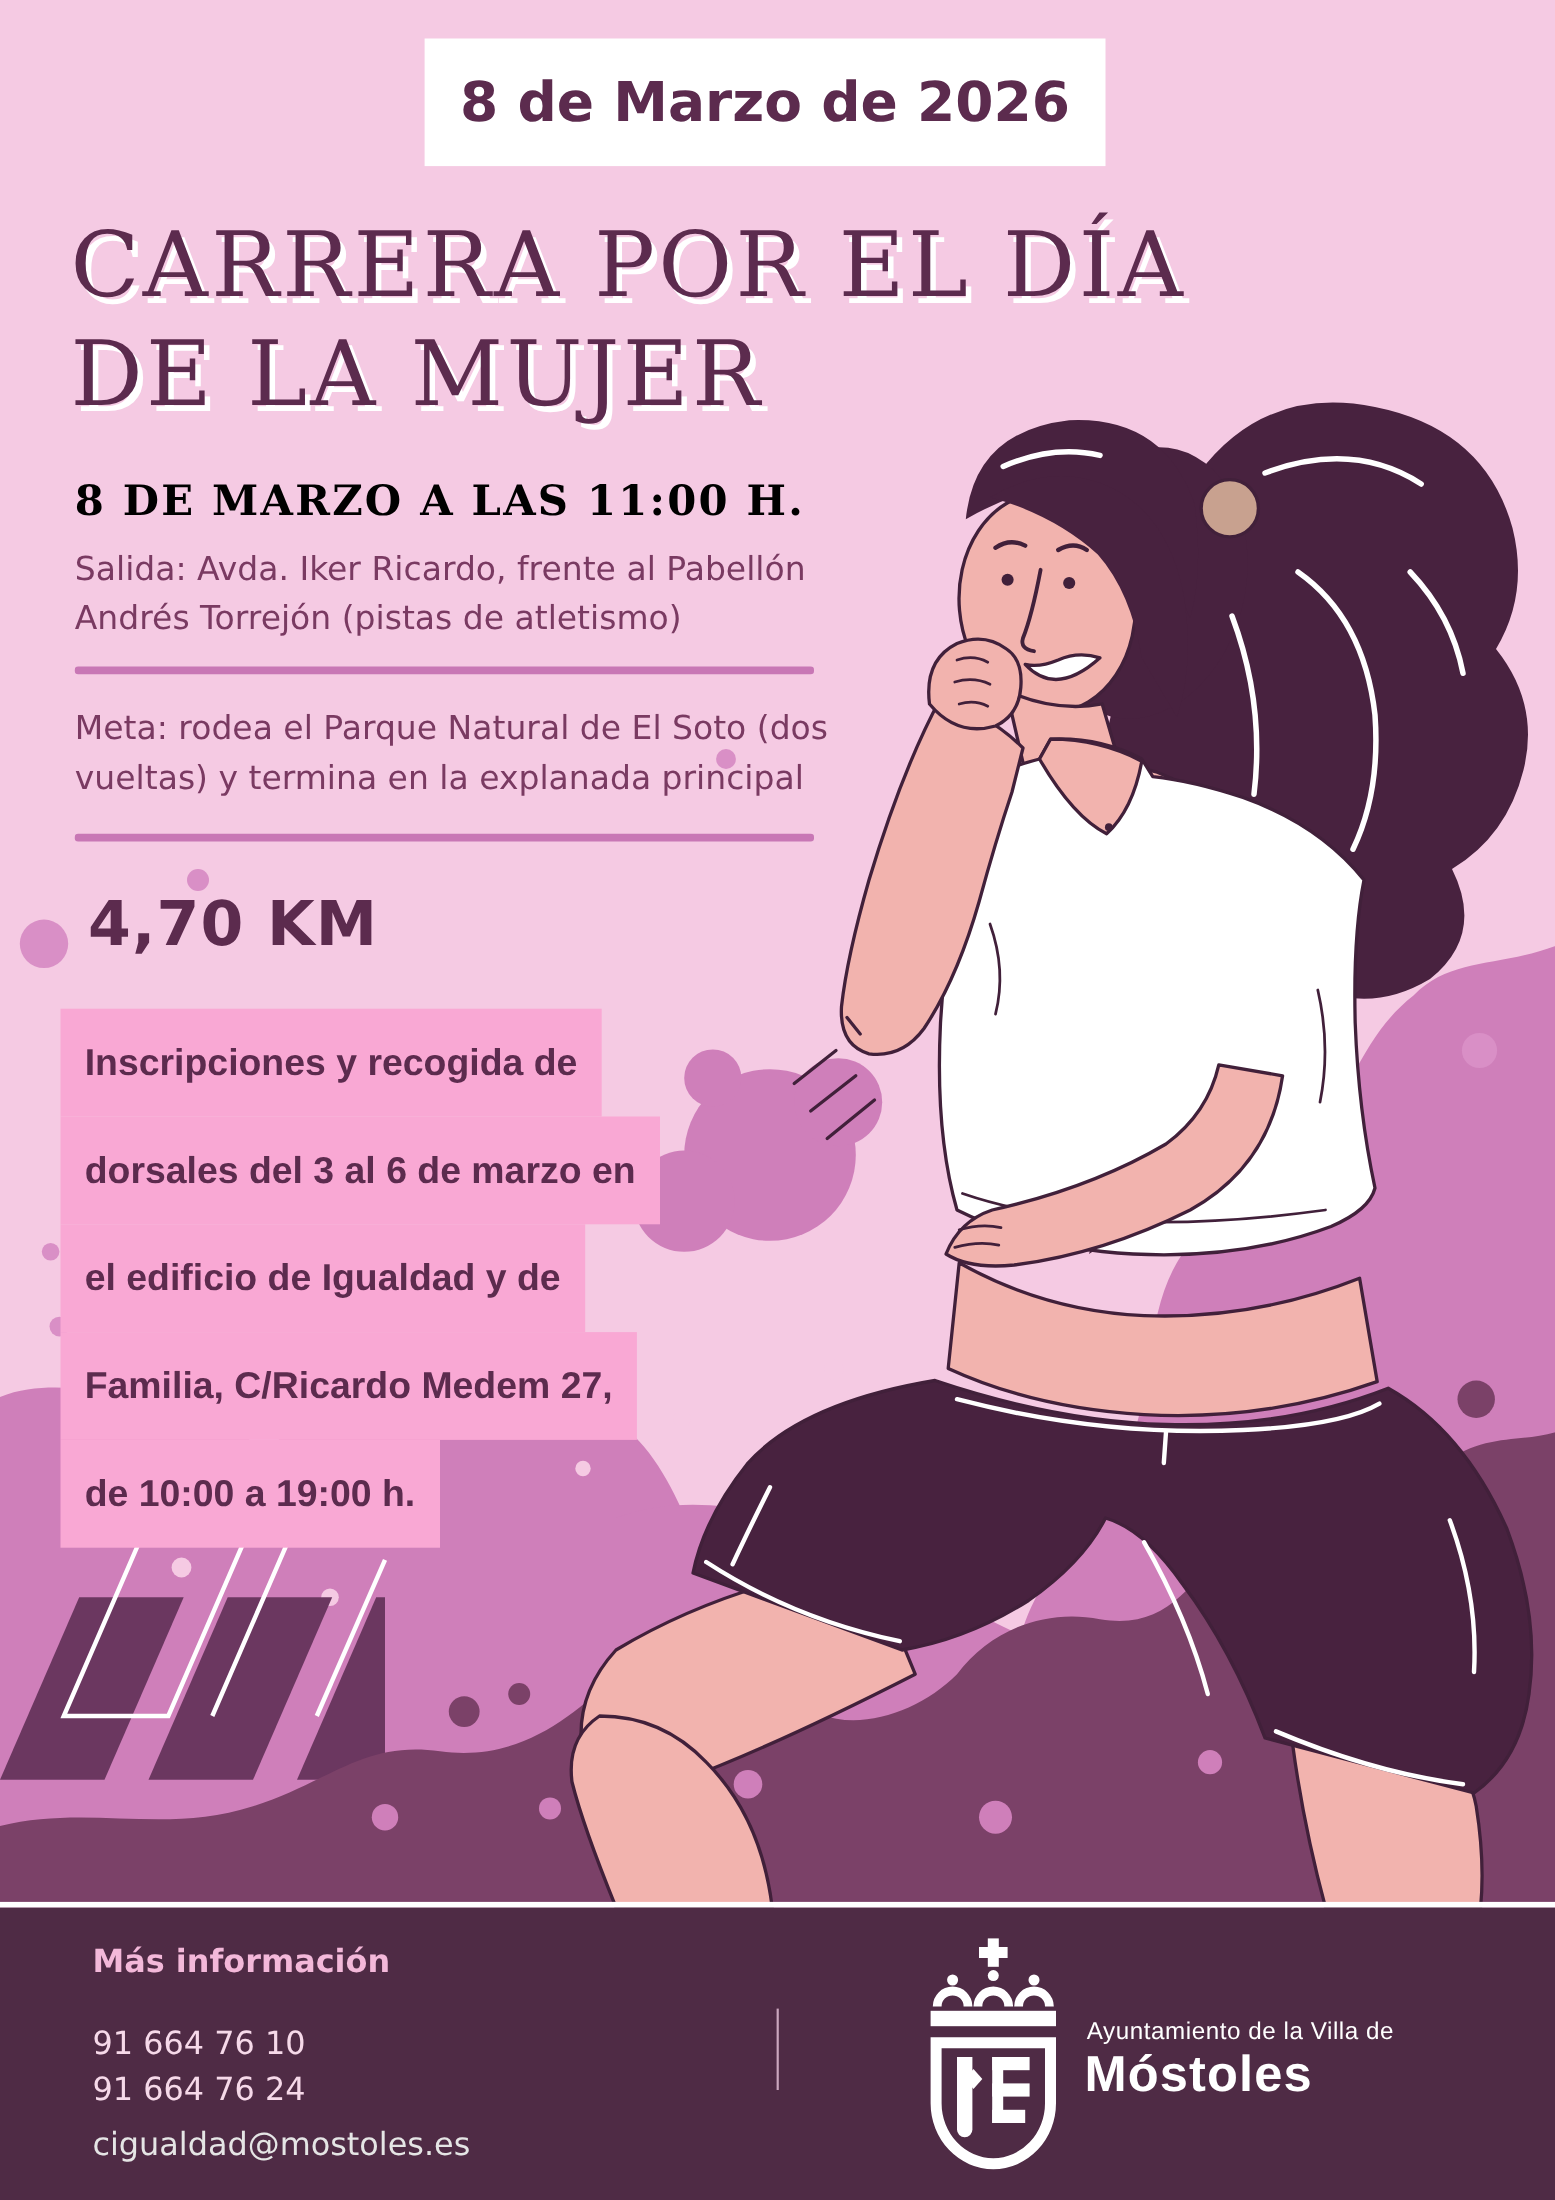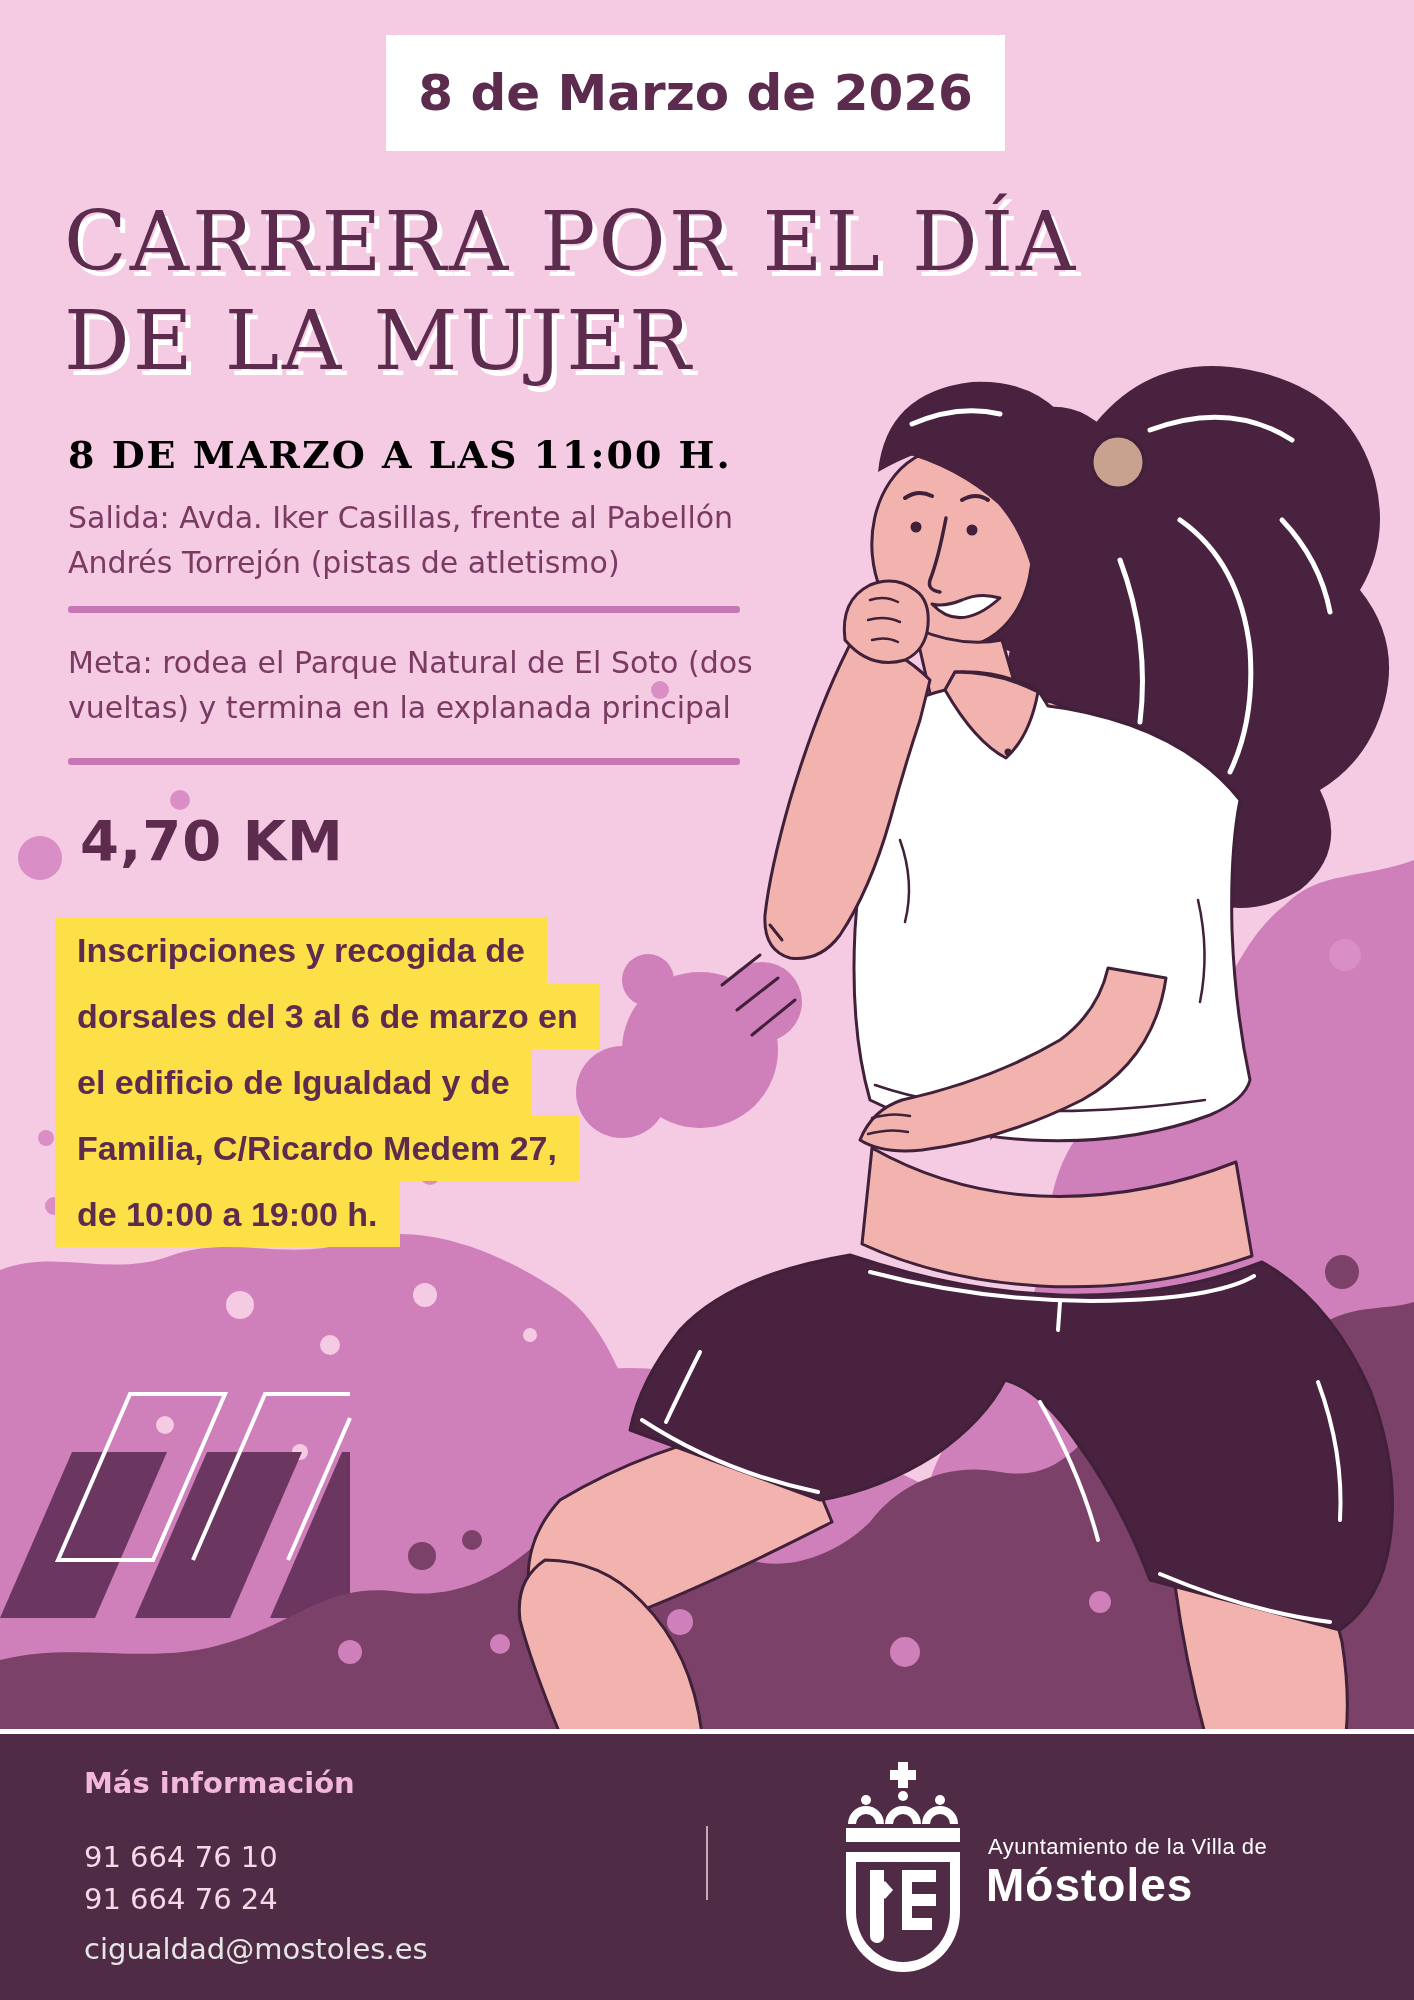--- a/index.html
+++ b/index.html
@@ -35,24 +35,24 @@
   .rule{
     left:68px;width:672px;height:7px;background:#c877b5;border-radius:3px;
   }
   .rule-1{top:606px;}
   .rule-2{top:758px;}
   .distance{
     left:80px;top:808px;color:#5c2b4e;font-size:56px;font-weight:bold;letter-spacing:1px;
   }
   .info-box{left:55px;top:917px;}
   .ins-line{
-    display:table;background:#fde047;color:#5c2b4e;
+    display:table;background:#f9a8d4;color:#5c2b4e;
     font-family:"Liberation Sans",sans-serif;
     font-size:34px;font-weight:bold;line-height:66px;
-    padding:0 22px;white-space:nowrap;letter-spacing:0px;
+    padding:16px 22px;white-space:nowrap;letter-spacing:0px;
   }
 
   .footer{
     position:absolute;left:0;top:1734px;width:1414px;height:266px;
     background:#4f2b45;z-index:3;
   }
   .footer::before{
     content:"";position:absolute;left:0;top:-5px;width:100%;height:5px;background:#ffffff;
   }
   .more-info{
@@ -260,21 +260,21 @@
     <div class="abs date-banner">8 de Marzo de 2026</div>
 
     <div class="abs title">
       <div>CARRERA POR EL DÍA</div>
       <div>DE LA MUJER</div>
     </div>
 
     <div class="abs slab-heading">8 DE MARZO A LAS 11:00 H.</div>
 
     <div class="abs body-par par-salida">
-      <div>Salida: Avda. Iker Casillas, frente al Pabellón</div>
+      <div>Salida: Avda. Iker Ricardo, frente al Pabellón</div>
       <div>Andrés Torrejón (pistas de atletismo)</div>
     </div>
 
     <div class="abs rule rule-1"></div>
 
     <div class="abs body-par par-meta">
       <div>Meta: rodea el Parque Natural de El Soto (dos</div>
       <div>vueltas) y termina en la explanada principal</div>
     </div>
 

